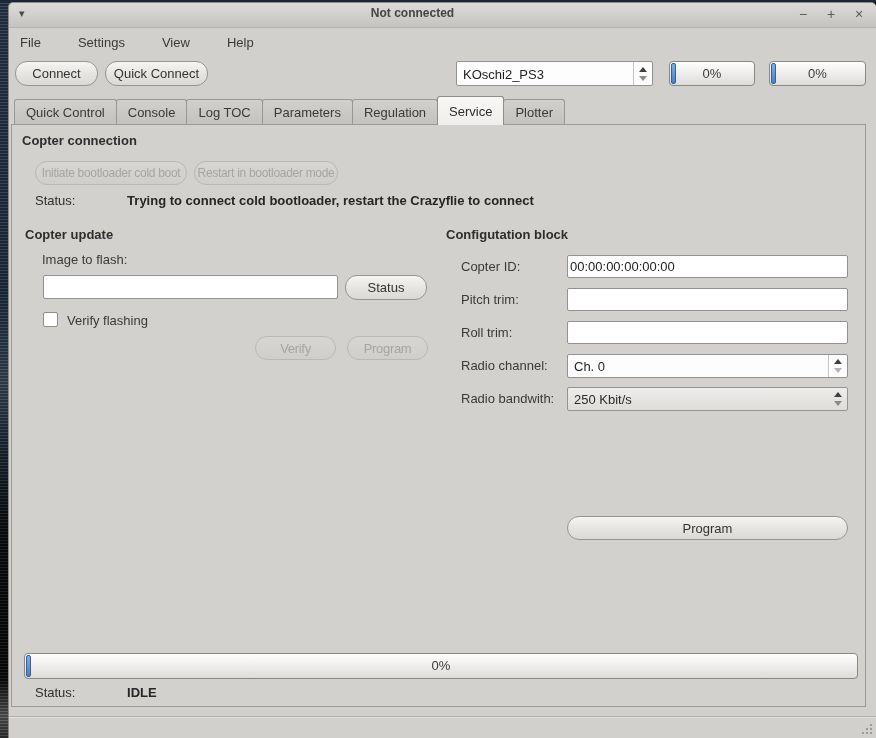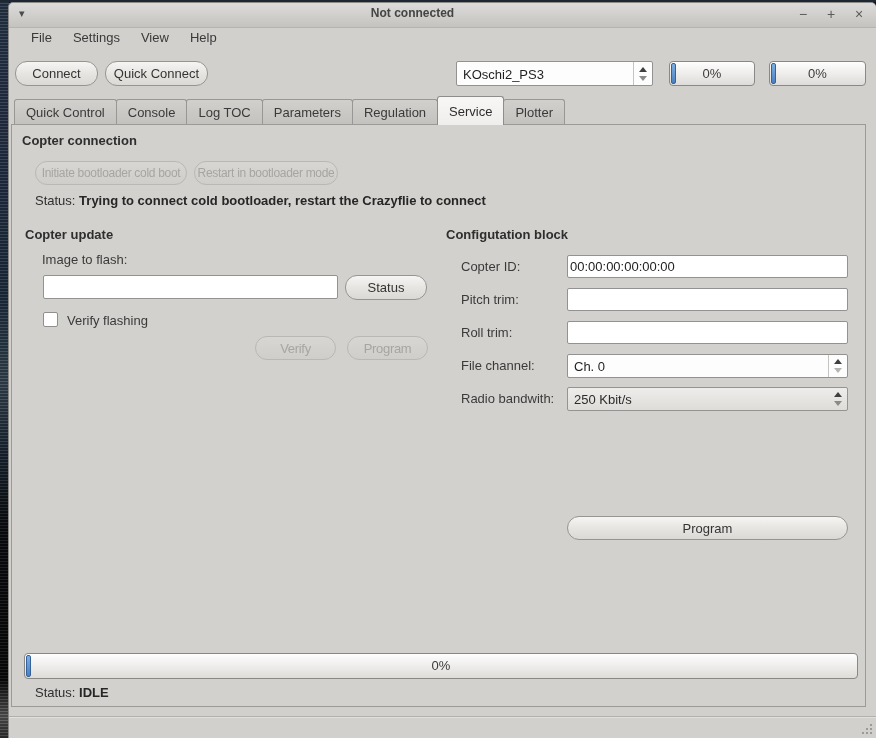--- a/index.html
+++ b/index.html
@@ -34,21 +34,21 @@
     border-top-left-radius:5px;border-top-right-radius:5px;
   }
   .win-menu-arrow{position:absolute;left:10px;top:4px;font-size:11px;color:#4c4c4c;cursor:default;}
   .win-title{
     position:absolute;left:0;right:60px;top:3px;text-align:center;
     font-weight:bold;color:#454545;font-size:12px;
   }
   .win-controls{position:absolute;right:8px;top:2px;display:flex;gap:10px;}
   .wbtn{width:18px;height:18px;text-align:center;line-height:18px;font-size:14px;color:#5b5b5b;cursor:default;}
   
-  .menubar{left:0;top:24px;width:100%;height:26px;display:flex;align-items:flex-start;padding-left:13px;box-sizing:border-box;}
+  .menubar{left:0;top:24px;width:100%;height:26px;display:flex;align-items:flex-end;padding-left:2px;box-sizing:border-box;gap:16px;}
   .menu-item{padding:3px 9px;margin-right:3px;color:#3a3a3a;}
   
   .btn{
     position:absolute;box-sizing:border-box;
     background:linear-gradient(to bottom,#f6f5f3 0%,#e7e5e2 50%,#dbd9d6 100%);
     border:1px solid #979592;border-radius:12px;
     color:#343434;text-align:center;white-space:nowrap;overflow:hidden;
     font-size:13px;display:flex;align-items:center;justify-content:center;
   }
   .btn-disabled{
@@ -112,21 +112,21 @@
     border-color:#8f8d8b;color:#2d2d2d;
   }
   
   .panel{
     left:2px;top:121px;width:855px;height:583px;
     border:1px solid #9c9a97;background:#d3d1ce;box-sizing:border-box;
   }
   .heading{position:absolute;font-weight:bold;font-size:13px;color:#2e2e2e;white-space:nowrap;}
   .label{position:absolute;font-size:13px;color:#3a3a3a;white-space:nowrap;}
   .status-line{position:absolute;font-size:13px;color:#2f2f2f;white-space:nowrap;}
-  .status-line b{font-weight:bold;color:#262626;}
+  .status-line b{font-weight:bold;color:#262626;margin-left:48px;}
   .checkbox{
     position:absolute;width:15px;height:15px;box-sizing:border-box;
     background:#fff;border:1px solid #918f8d;border-radius:2px;
   }
   
   .sb-divider{left:0;top:713px;width:868px;height:1px;background:#b2b0ad;box-shadow:0 1px 0 #e2e0dd;}
   .statusbar{left:0;top:715px;width:868px;height:21px;background:#d2d0cd;}
   .grip{position:absolute;right:5px;bottom:5px;width:2px;height:2px;background:#9c9a97;
     box-shadow:-4px 0 0 #9c9a97,-8px 0 0 #9c9a97,0 -4px 0 #9c9a97,-4px -4px 0 #9c9a97,0 -8px 0 #9c9a97;}
 </style>
@@ -208,21 +208,21 @@
 
     <div class="label" style="left:449px;top:134px;">Copter ID:</div>
     <input class="tinput" style="left: 555px; top: 130px; width: 281px; height: 23px;" value="00:00:00:00:00:00">
 
     <div class="label" style="left:449px;top:167px;">Pitch trim:</div>
     <input class="tinput" style="left: 555px; top: 163px; width: 281px; height: 23px;" value="">
 
     <div class="label" style="left:449px;top:200px;">Roll trim:</div>
     <input class="tinput" style="left: 555px; top: 196px; width: 281px; height: 23px;" value="">
 
-    <div class="label" style="left:449px;top:233px;">File channel:</div>
+    <div class="label" style="left:449px;top:233px;">Radio channel:</div>
     <div class="combo-white" style="left:555px;top:229px;width:281px;height:24px;">
       <span class="ctext">Ch. 0</span>
       <span class="spin-zone">
         <i class="tri-up"></i>
         <i class="tri-down tri-dim"></i>
       </span>
     </div>
 
     <div class="label" style="left:449px;top:266px;">Radio bandwith:</div>
     <div class="combo-gray" style="left:555px;top:262px;width:281px;height:24px;">

